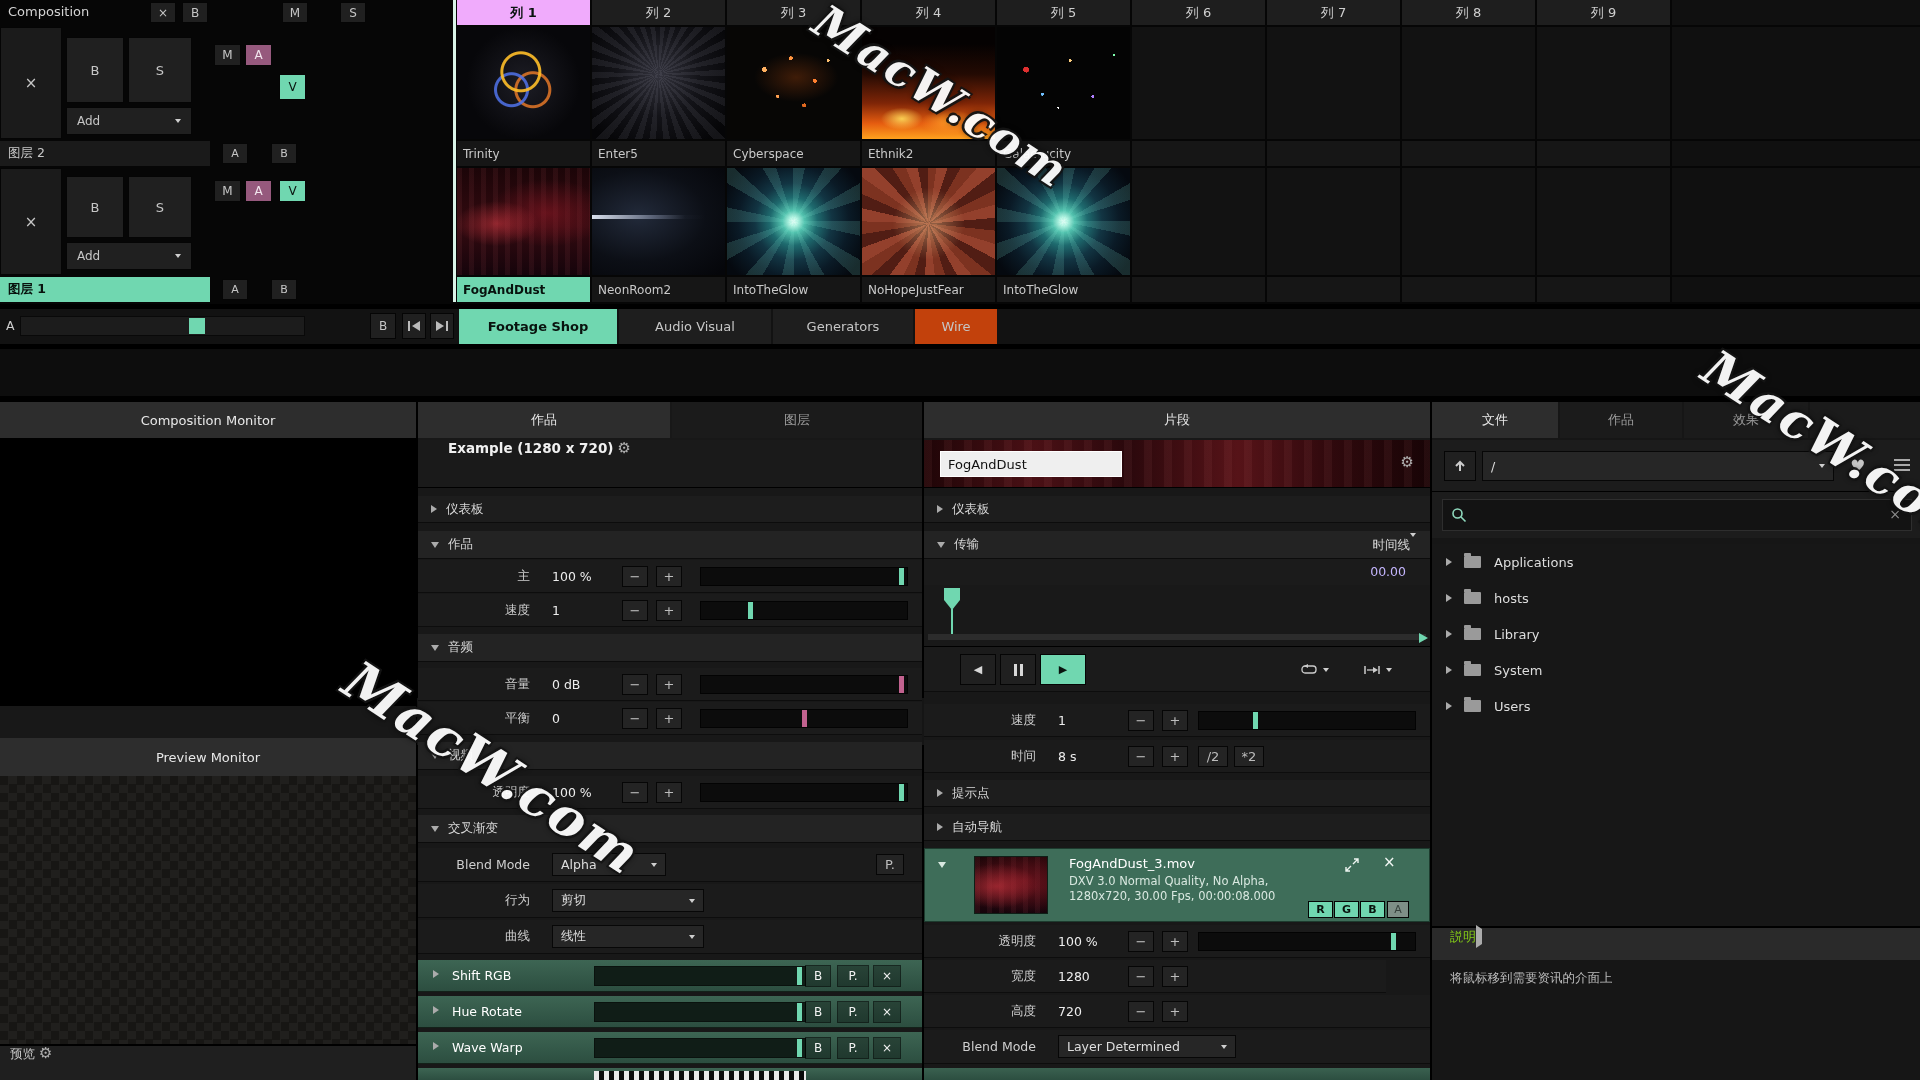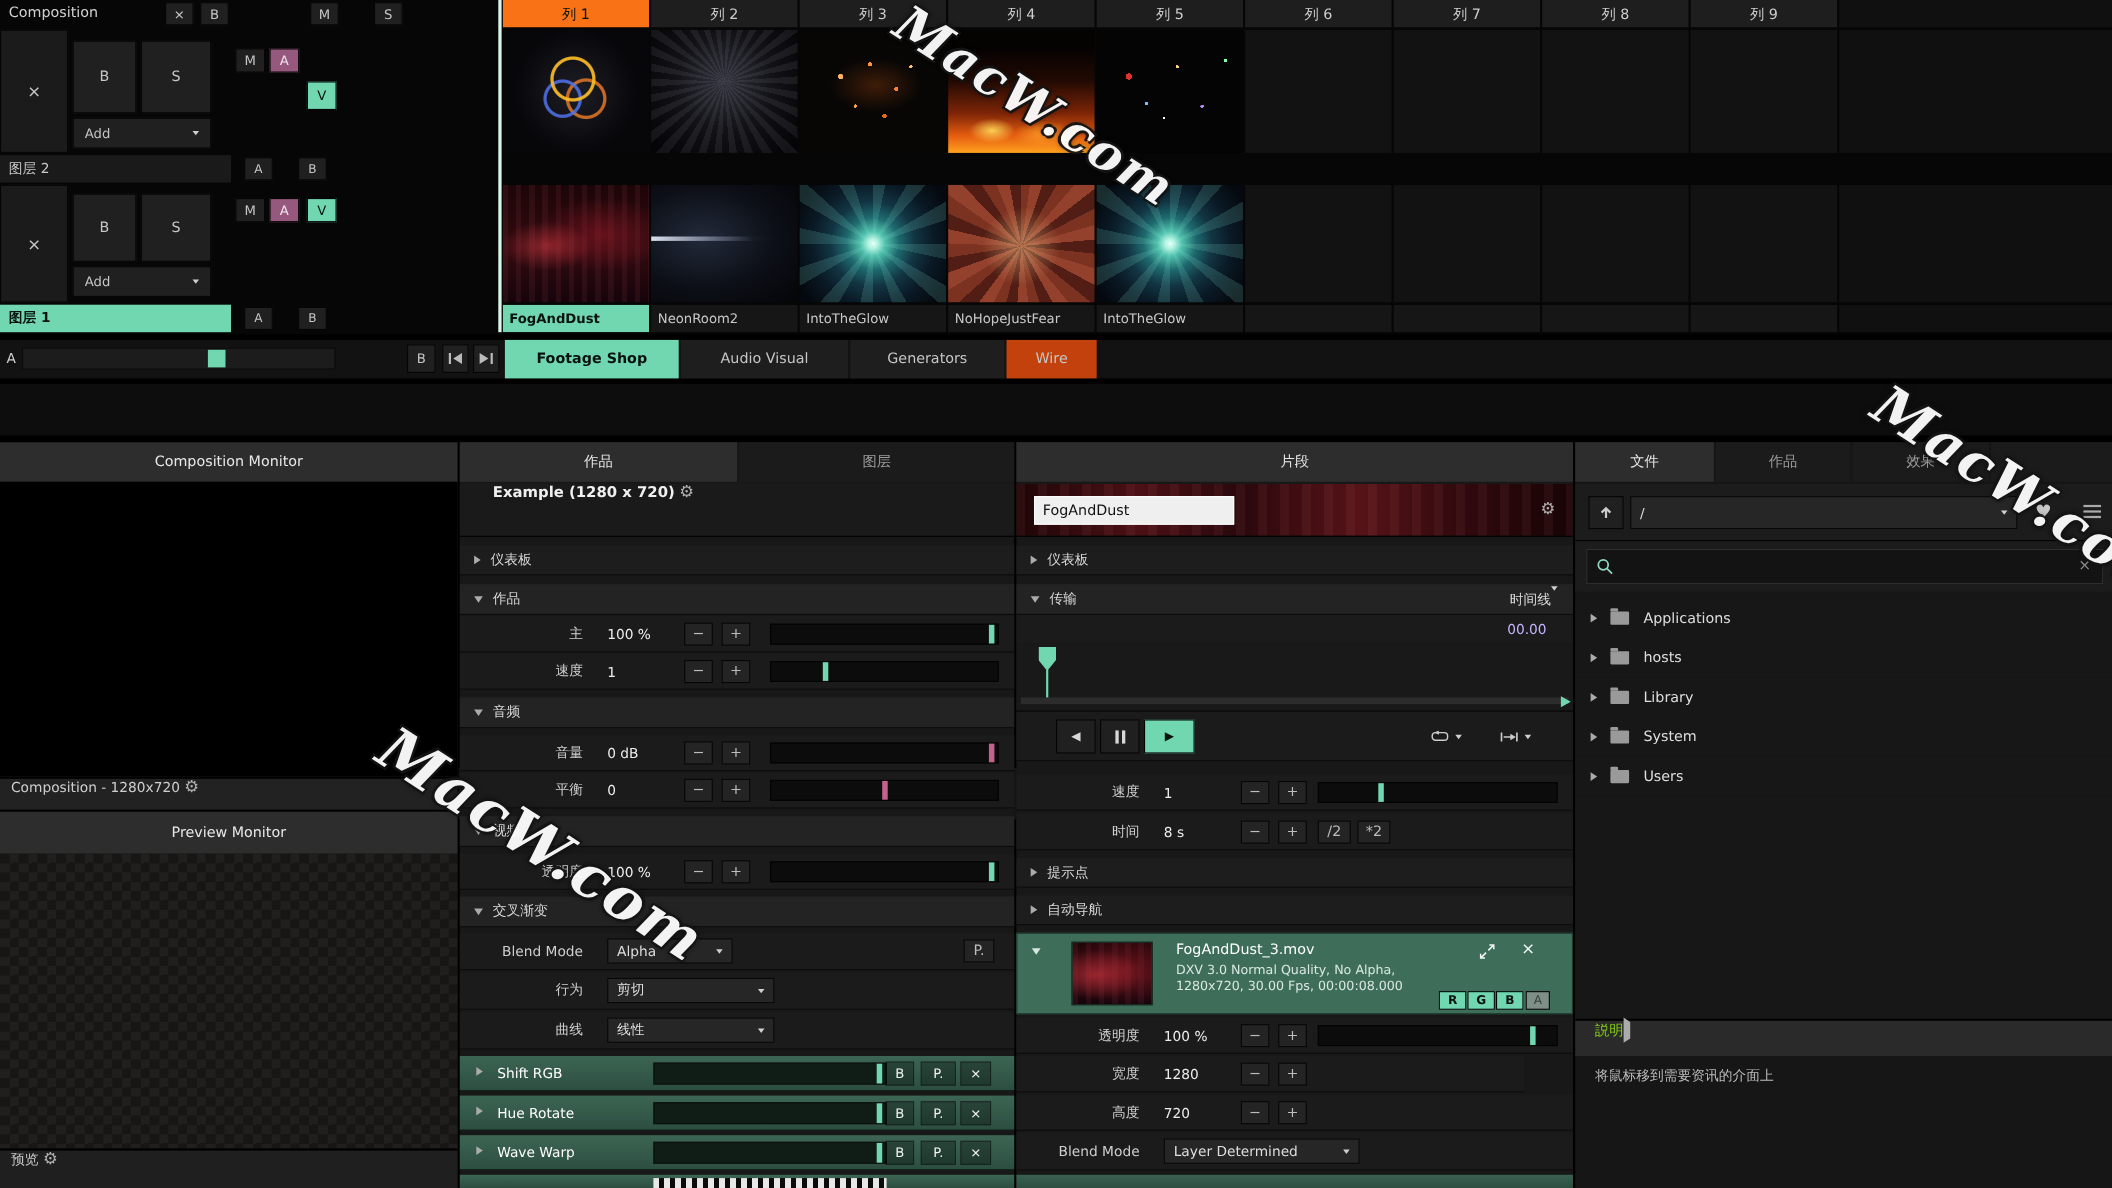--- a/index.html
+++ b/index.html
@@ -9,21 +9,21 @@
   .c{position:absolute}
   .btn{position:absolute;display:flex;align-items:center;justify-content:center;
        background:#202020;color:#c6c6c6;border:1px solid #050505;font-size:12px}
   .teal{background:#70d7b0!important;color:#09130e!important}
   .purple{background:#96597d!important;color:#f2e6ee!important}
   .gear{font-size:15px;color:#b0b0b0;line-height:1;cursor:default}
   
   .deckrow{position:absolute;left:457px;right:0;display:flex;overflow:hidden}
   .colh{flex:0 0 133px;margin-right:2px;height:25px;display:flex;align-items:center;justify-content:center;
         background:#1e1e1e;color:#cfcfcf;font-size:13px}
-  .colh.on{background:#f97316;color:#07120d;font-weight:normal}
+  .colh.on{background:#f0abfc;color:#07120d;font-weight:bold}
   .thc{flex:0 0 133px;margin-right:2px;background:#121212;position:relative;overflow:hidden}
   .ncell{flex:0 0 133px;margin-right:2px;background:#161616;color:#c9c9c9;font-size:12px;
          display:flex;align-items:center;padding:0 6px;overflow:hidden;white-space:nowrap}
   .ncell.sel{background:#70d7b0;color:#08130e;font-weight:bold}
   .fill{flex:1 1 auto;background:#101010}
   
   .th-trinity{background:
     radial-gradient(circle at 48% 40%, rgba(0,0,0,0) 0 17px, rgba(255,190,40,.9) 18px 20px, rgba(0,0,0,0) 21px),
     radial-gradient(circle at 41% 56%, rgba(0,0,0,0) 0 14px, rgba(80,115,235,.85) 15px 17px, rgba(0,0,0,0) 18px),
     radial-gradient(circle at 57% 56%, rgba(0,0,0,0) 0 15px, rgba(240,125,40,.8) 16px 18px, rgba(0,0,0,0) 19px),
@@ -149,20 +149,32 @@
     <div class="thc"></div>
     <div class="thc"></div>
     <div class="thc"></div>
     <div class="thc"></div>
     <div class="fill"></div>
   </div>
 
   <div class="c" style="left:0;top:141px;width:210px;height:25px;background:#1a1a1a;display:flex;align-items:center;padding:0 8px;font-size:12.5px">图层 2</div>
   <div class="btn" style="left:222px;top:143px;width:26px;height:21px;font-size:11px">A</div>
   <div class="btn" style="left:271px;top:143px;width:26px;height:21px;font-size:11px">B</div>
+  <div class="deckrow" style="top:141px;height:25px">
+    <div class="ncell">Trinity</div>
+    <div class="ncell">Enter5</div>
+    <div class="ncell">Cyberspace</div>
+    <div class="ncell">Ethnik2</div>
+    <div class="ncell">Galactucity</div>
+    <div class="ncell"></div>
+    <div class="ncell"></div>
+    <div class="ncell"></div>
+    <div class="ncell"></div>
+    <div class="fill"></div>
+  </div>
 
   <div class="btn" style="left:0;top:168px;width:62px;height:107px;background:#1b1b1b;font-size:15px">×</div>
   <div class="btn" style="left:66px;top:176px;width:58px;height:62px;font-size:13px">B</div>
   <div class="btn" style="left:128px;top:176px;width:64px;height:62px;font-size:13px">S</div>
   <div class="btn" style="left:66px;top:242px;width:126px;height:28px;justify-content:space-between;padding:0 10px">
     <span>Add</span>
     <span class="trs"></span>
   </div>
   <div class="btn" style="left:214px;top:180px;width:27px;height:22px">M</div>
   <div class="btn purple" style="left:245px;top:180px;width:27px;height:22px">A</div>
@@ -261,24 +273,20 @@
   <div class="tbtn" style="left:921px;width:54px;font-size:17px;color:#8e8e8e">↻</div>
   <div class="c flex" style="left:1806px;top:349px;height:47px;gap:9px">
     <div style="width:11px;height:11px;border-radius:50%;background:#f2f2f2"></div>
     <span style="color:#ececec;font-size:13px">录制</span>
   </div>
 </div>
 
 <div class="panel" style="left:0;width:416px">
   <div class="tab on" style="left:0;width:416px">Composition Monitor</div>
   <div class="c" style="left:0;top:36px;width:416px;height:268px;background:#000"></div>
-  <div class="c flex" style="left:0;top:304px;width:416px;height:32px;background:#222;border-top:2px solid #000;border-bottom:2px solid #000;padding:0 10px;justify-content:space-between">
-    <span style="font-size:12.5px;color:#cfcfcf">Composition - 1280x720</span>
-    <span class="gear">⚙</span>
-  </div>
   <div class="tab on" style="left:0;top:336px;width:416px;height:38px">Preview Monitor</div>
   <div class="c checker" style="left:0;top:374px;width:416px;height:268px"></div>
   <div class="c flex" style="left:0;top:642px;width:416px;height:36px;background:#1f1f1f;border-top:2px solid #000;padding:0 10px;justify-content:space-between">
     <span>预览</span>
     <span class="gear">⚙</span>
   </div>
 </div>
 
 <div class="panel" style="left:418px;width:504px"></div>
 <div class="tab on" style="left:418px;top:402px;width:252px">作品</div>

